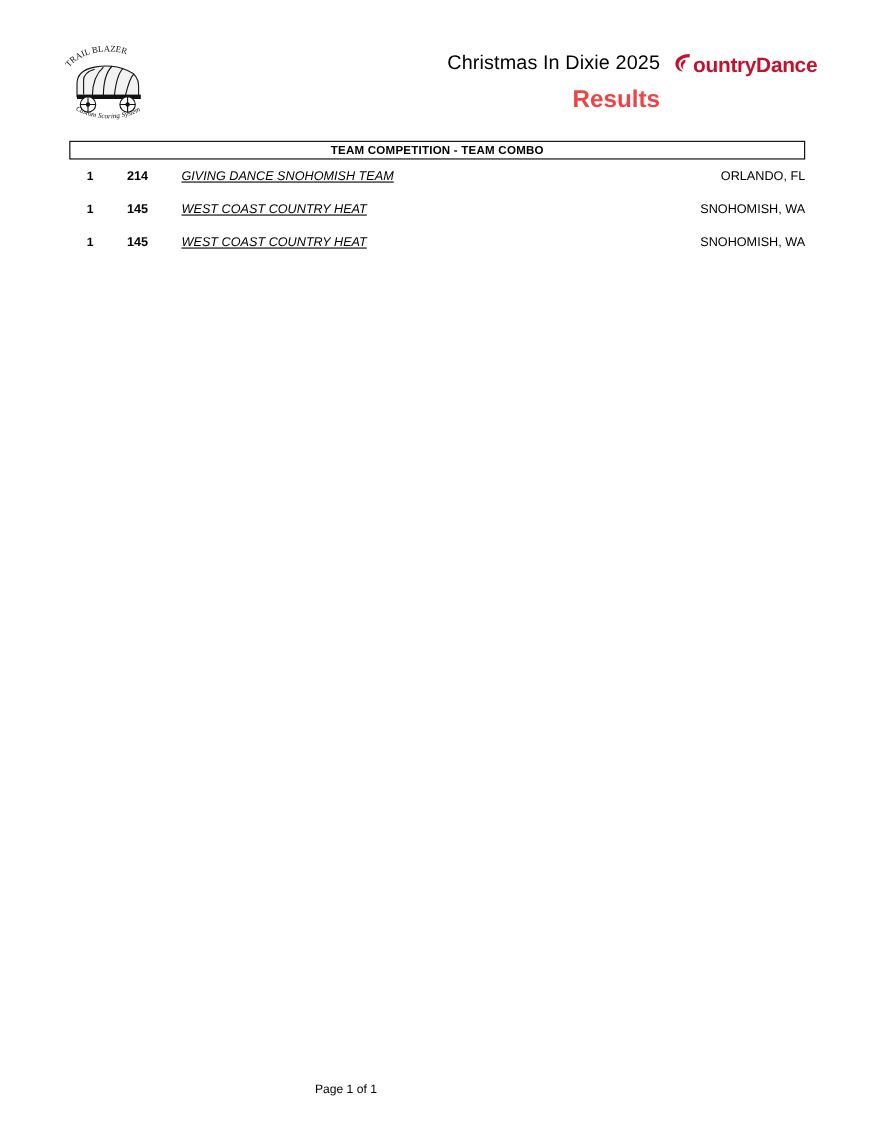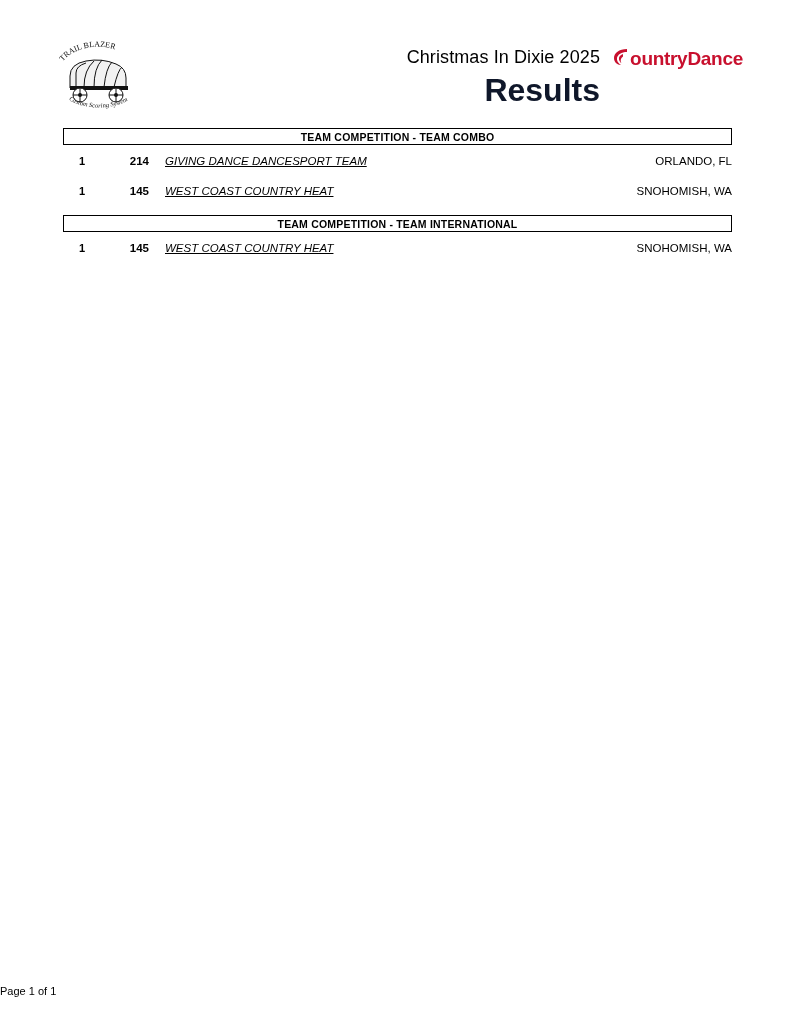--- a/index.html
+++ b/index.html
@@ -47,25 +47,25 @@
     text-align: right;
   }
   .event-title {
     font-size: 18px;
     font-weight: 400;
     letter-spacing: .1px;
     line-height: 22px;
     color: #000;
   }
   .results-title {
-    font-size: 32px;
+    font-size: 22px;
     font-weight: 700;
     line-height: 32px;
     margin-top: 6px;
-    color: #0f172a;
+    color: #ef4444;
   }
 
   .logo-right {
     position: absolute;
     right: 48px;
     top: 18px;
     width: 130px;
     height: 62px;
     text-align: center;
   }
@@ -122,21 +122,21 @@
     height: 18px;
   }
   .col-place {
     width: 38px;
     text-align: center;
     font-weight: 700;
     font-size: 11px;
   }
   .col-number {
     width: 48px;
-    text-align: right;
+    text-align: center;
     font-weight: 700;
     font-size: 11.5px;
   }
   .col-name {
     flex: 1 1 auto;
     padding-left: 16px;
     font-style: italic;
     text-decoration: underline;
     font-size: 11.5px;
     white-space: nowrap;
@@ -146,21 +146,21 @@
     font-size: 11.5px;
     white-space: nowrap;
   }
 
   
   .footer {
     position: absolute;
     left: 0;
     bottom: 27px;
     width: 629px;
-    text-align: left;
+    text-align: center;
     font-size: 11px;
     margin-top: 23px;
   }
 </style>
 </head>
 <body>
 
 <div class="page">
 
   <div class="header">
@@ -216,36 +216,35 @@
 
   </div>
 
   <div class="content">
 
     <div class="section">
       <div class="section-header">TEAM COMPETITION - TEAM COMBO</div>
       <div class="entry-row">
         <div class="col-place">1</div>
         <div class="col-number">214</div>
-        <div class="col-name">GIVING DANCE DANCESPORT TEAM</div>
+        <div class="col-name">GIVING DANCE SNOHOMISH TEAM</div>
         <div class="col-city">ORLANDO, FL</div>
       </div>
     </div>
 
     <div class="section">
       <div class="entry-row">
         <div class="col-place">1</div>
         <div class="col-number">145</div>
         <div class="col-name">WEST COAST COUNTRY HEAT</div>
         <div class="col-city">SNOHOMISH, WA</div>
       </div>
     </div>
 
     <div class="section">
-      <div class="section-header">TEAM COMPETITION - TEAM INTERNATIONAL</div>
       <div class="entry-row">
         <div class="col-place">1</div>
         <div class="col-number">145</div>
         <div class="col-name">WEST COAST COUNTRY HEAT</div>
         <div class="col-city">SNOHOMISH, WA</div>
       </div>
     </div>
 
   </div>
 

